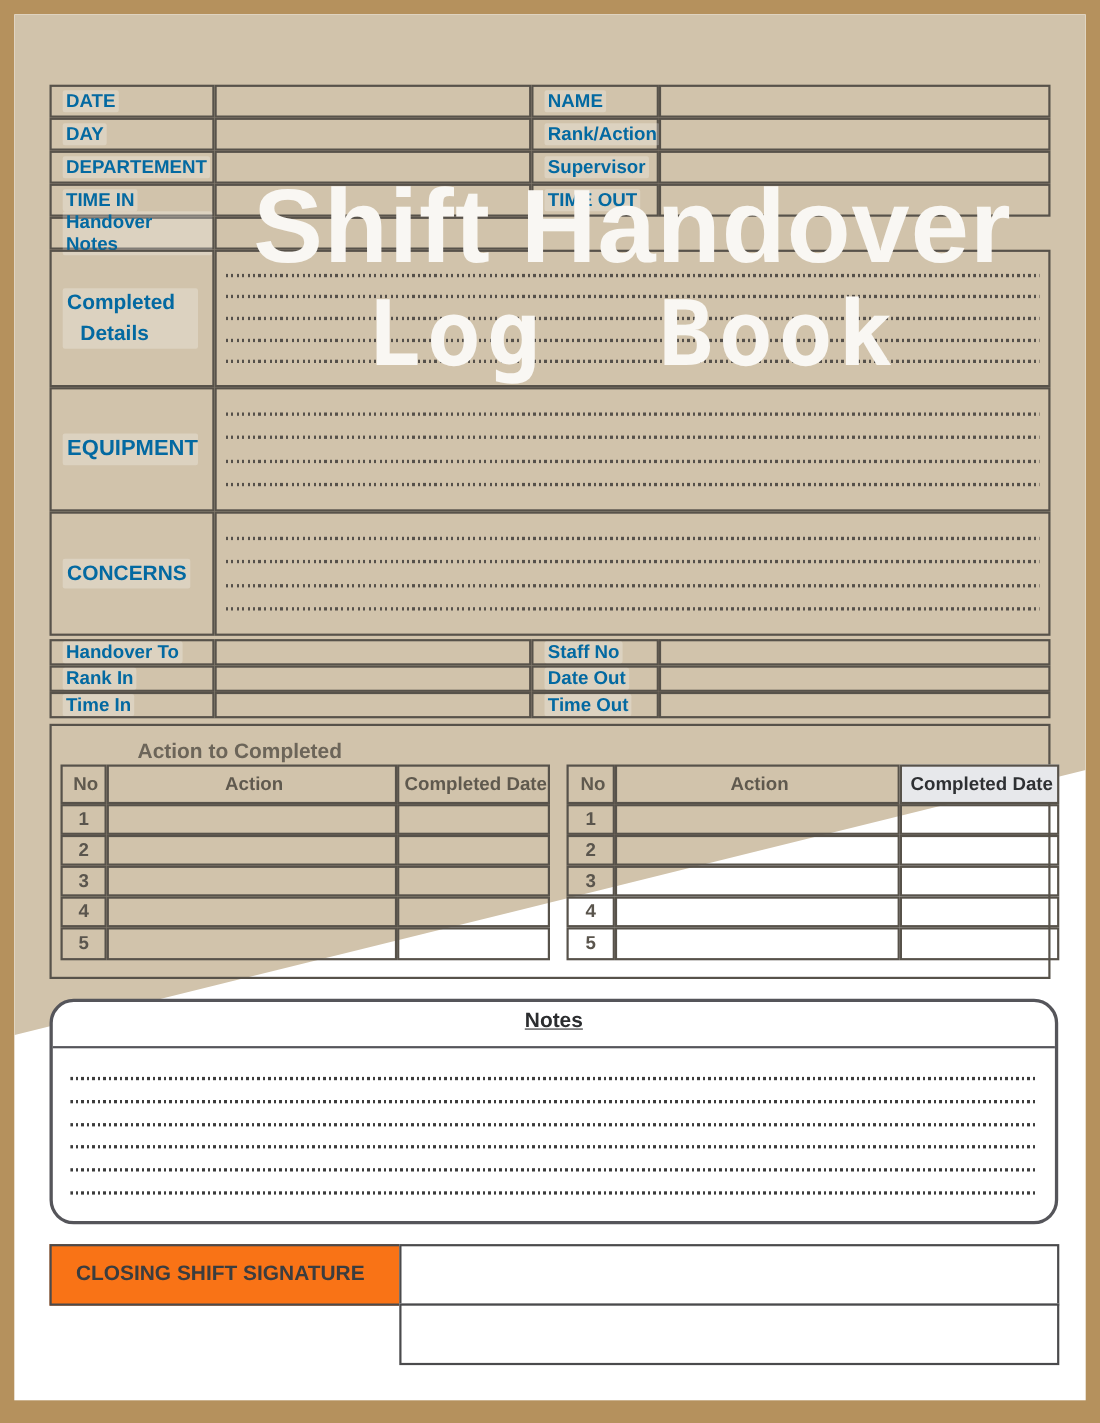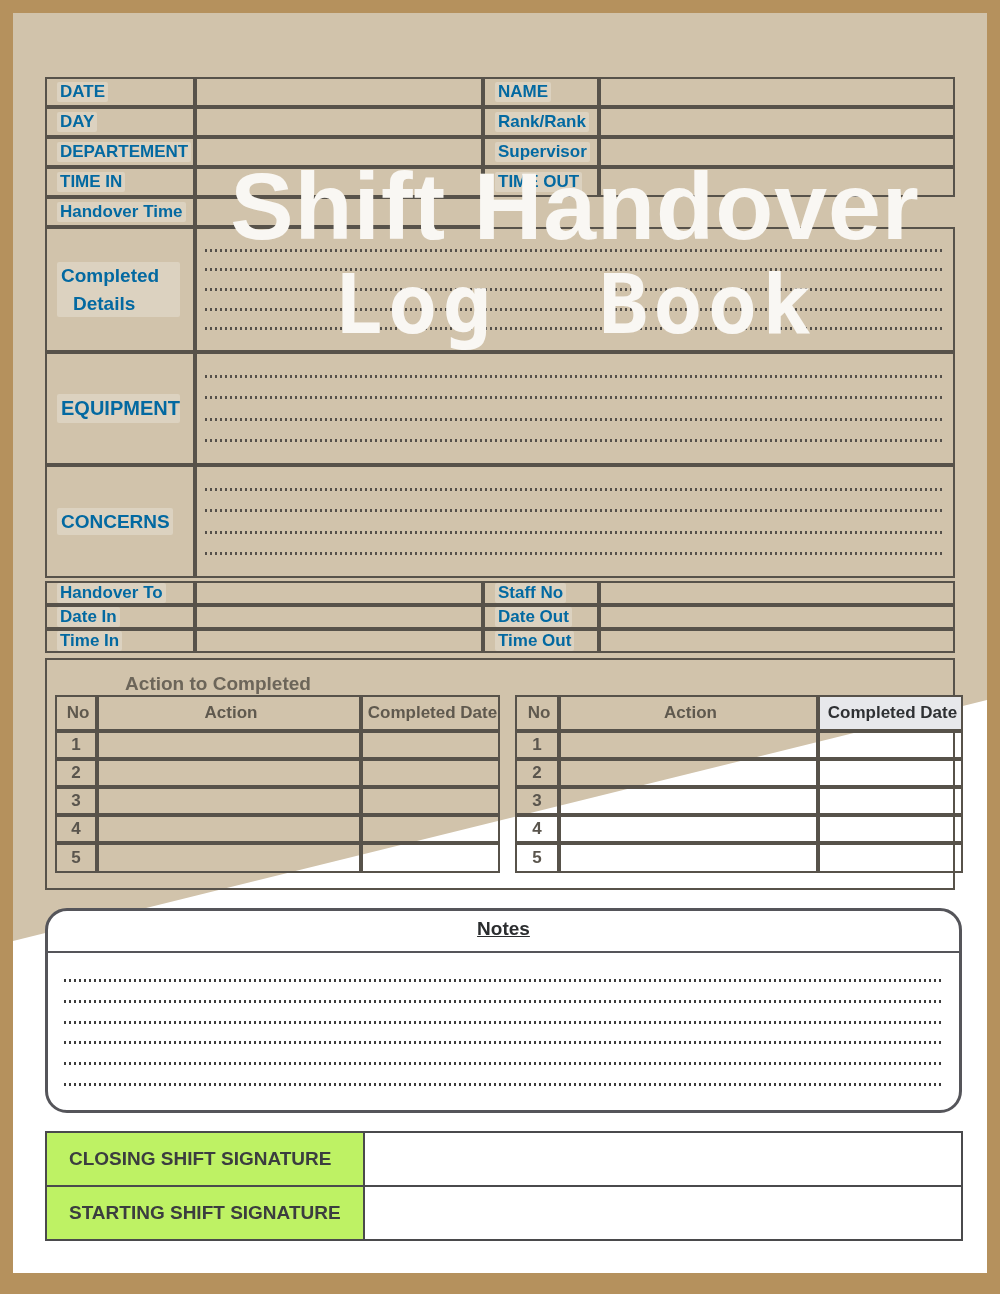--- a/index.html
+++ b/index.html
@@ -90,21 +90,21 @@
   }
   .notes-lines .dots{
     background-image:repeating-linear-gradient(90deg,#3c3c3c 0 2px,transparent 2px 5px);
   }
   .sig-table{
     position:absolute;left:32px;top:1118px;width:918px;height:108px;z-index:2;
   }
   .sig-row{position:absolute;left:0;width:918px;height:56px;}
   .sig-label{
     position:absolute;left:0;top:0;width:320px;height:56px;box-sizing:border-box;
-    background:#bef264;border:2px solid #4a4a4c;
+    background:#f97316;border:2px solid #4a4a4c;
     display:flex;align-items:center;padding-left:22px;
     font-weight:bold;font-size:19px;color:#3b3d3f;
   }
   .sig-value{
     position:absolute;left:318px;top:0;width:600px;height:56px;box-sizing:border-box;
     background:#ffffff;border:2px solid #4a4a4c;
   }
 </style>
 </head>
 <body>
@@ -122,30 +122,30 @@
   <div class="cell" style="left:182px;top:94px;width:288px;height:30px;"></div>
   <div class="cell labelcell" style="left:32px;top:124px;width:150px;height:30px;">
       <span class="hl">DEPARTEMENT</span>
     </div>
   <div class="cell" style="left:182px;top:124px;width:288px;height:30px;"></div>
   <div class="cell labelcell" style="left:32px;top:154px;width:150px;height:30px;">
       <span class="hl">TIME IN</span>
     </div>
   <div class="cell" style="left:182px;top:154px;width:288px;height:30px;"></div>
   <div class="cell labelcell" style="left:32px;top:184px;width:150px;height:30px;">
-      <span class="hl">Handover Time</span>
+      <span class="hl">Handover Notes</span>
     </div>
   <div class="cell" style="left:182px;top:184px;width:288px;height:30px;"></div>
 
   <div class="cell labelcell" style="left:470px;top:64px;width:116px;height:30px;">
       <span class="hl">NAME</span>
     </div>
   <div class="cell" style="left:586px;top:64px;width:356px;height:30px;"></div>
   <div class="cell labelcell" style="left:470px;top:94px;width:116px;height:30px;">
-      <span class="hl">Rank/Rank</span>
+      <span class="hl">Rank/Action</span>
     </div>
   <div class="cell" style="left:586px;top:94px;width:356px;height:30px;"></div>
   <div class="cell labelcell" style="left:470px;top:124px;width:116px;height:30px;">
       <span class="hl">Supervisor</span>
     </div>
   <div class="cell" style="left:586px;top:124px;width:356px;height:30px;"></div>
   <div class="cell labelcell" style="left:470px;top:154px;width:116px;height:30px;">
       <span class="hl">TIME OUT</span>
     </div>
   <div class="cell" style="left:586px;top:154px;width:356px;height:30px;"></div>
@@ -182,21 +182,21 @@
   <div class="cell labelcell" style="left:32px;top:568px;width:150px;height:24px;">
       <span class="hl">Handover To</span>
     </div>
   <div class="cell" style="left:182px;top:568px;width:288px;height:24px;"></div>
   <div class="cell labelcell" style="left:470px;top:568px;width:116px;height:24px;">
       <span class="hl">Staff No</span>
     </div>
   <div class="cell" style="left:586px;top:568px;width:356px;height:24px;"></div>
 
   <div class="cell labelcell" style="left:32px;top:592px;width:150px;height:24px;">
-      <span class="hl">Date In</span>
+      <span class="hl">Rank In</span>
     </div>
   <div class="cell" style="left:182px;top:592px;width:288px;height:24px;"></div>
   <div class="cell labelcell" style="left:470px;top:592px;width:116px;height:24px;">
       <span class="hl">Date Out</span>
     </div>
   <div class="cell" style="left:586px;top:592px;width:356px;height:24px;"></div>
 
   <div class="cell labelcell" style="left:32px;top:616px;width:150px;height:24px;">
       <span class="hl">Time In</span>
     </div>
@@ -266,17 +266,16 @@
       <div class="dots"></div>
     </div>
   </div>
 
   <div class="sig-table">
     <div class="sig-row" style="top:0;">
       <div class="sig-label">CLOSING SHIFT SIGNATURE</div>
       <div class="sig-value"></div>
     </div>
     <div class="sig-row" style="top:54px;">
-      <div class="sig-label">STARTING SHIFT SIGNATURE</div>
       <div class="sig-value"></div>
     </div>
   </div>
 </div>
 
 </body></html>

